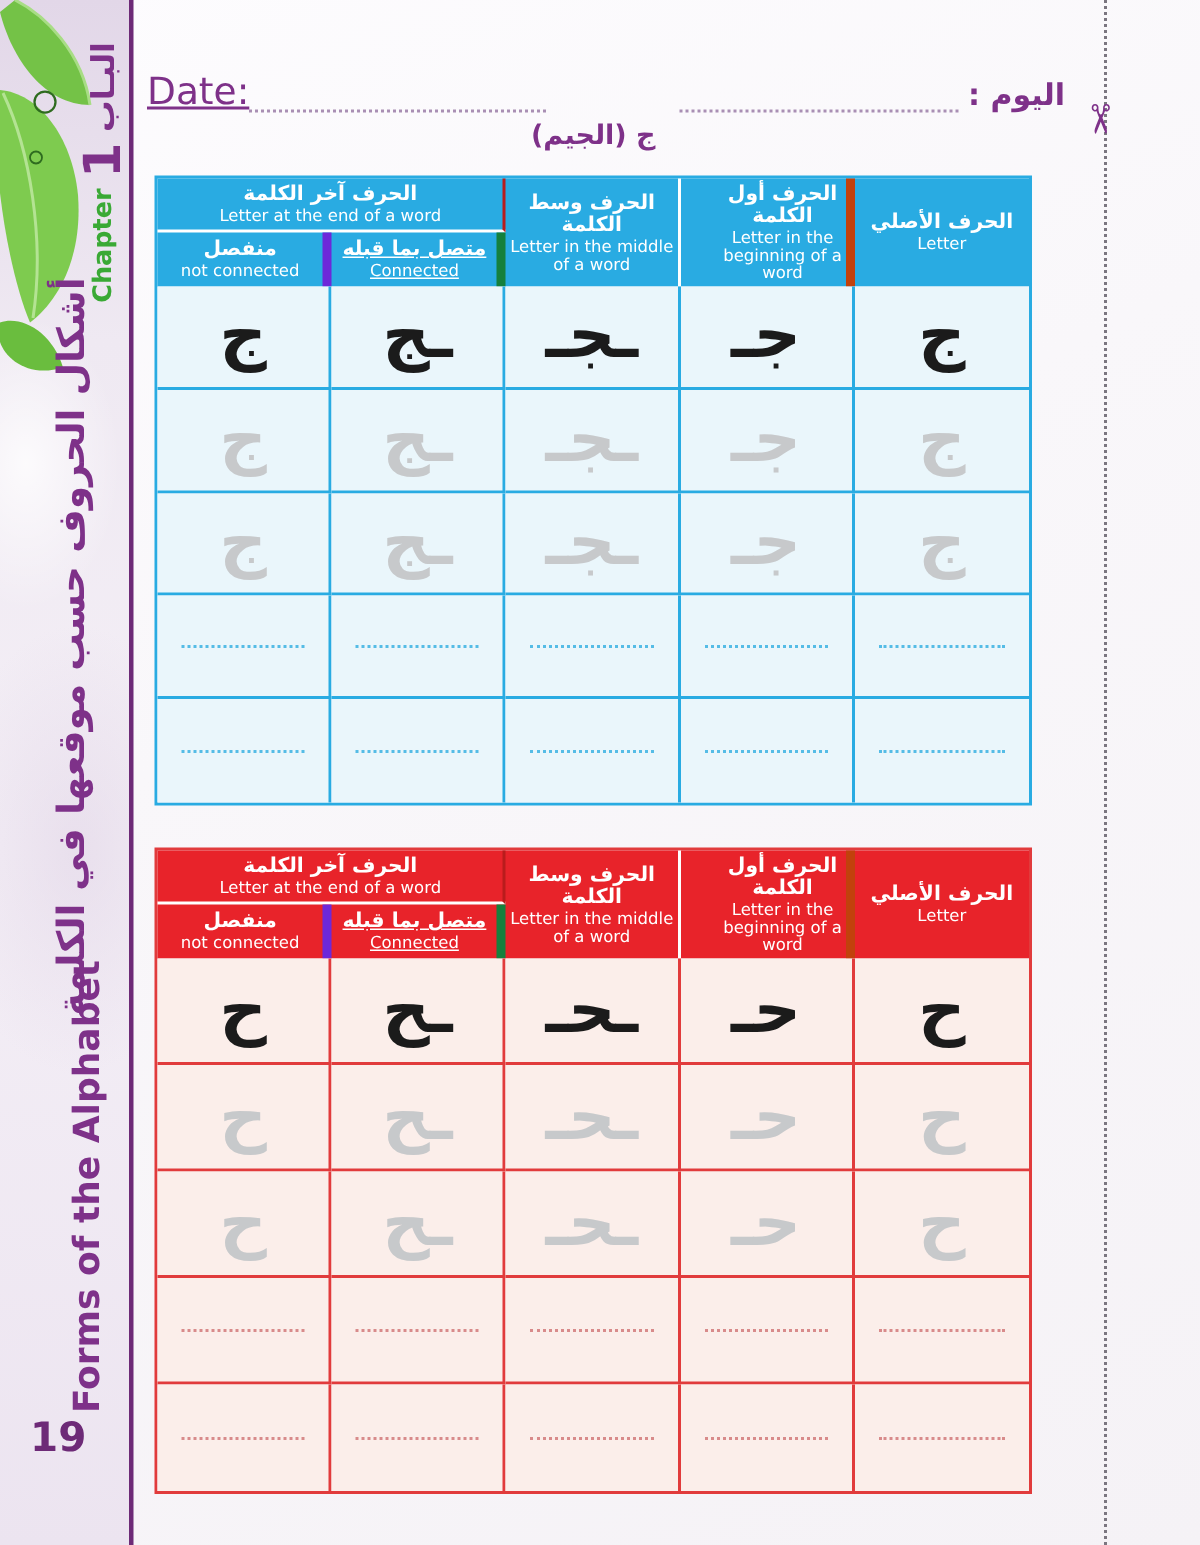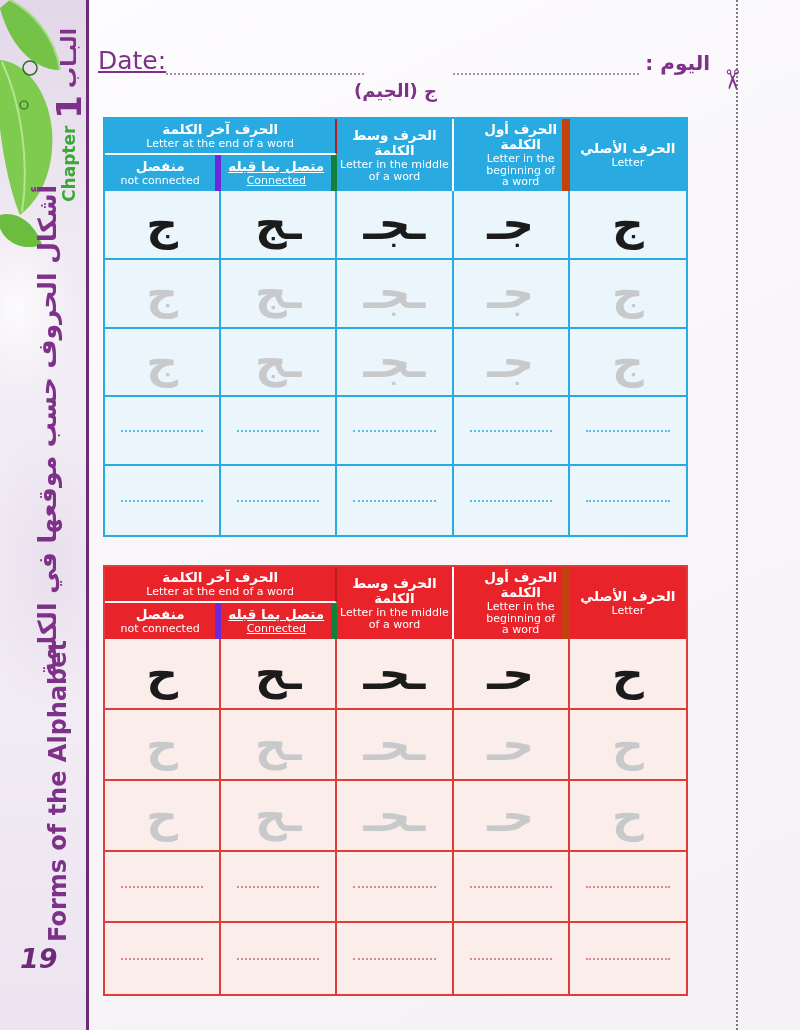--- a/index.html
+++ b/index.html
@@ -18,21 +18,21 @@
   }
   .side-divider{position:absolute;left:86px;top:0;width:3px;height:1030px;background:#6d2a77;}
   .leaves{position:absolute;left:0;top:0;}
   .rot{position:absolute;display:flex;align-items:center;justify-content:center;transform:rotate(-90deg);white-space:nowrap;}
   .chapter{left:-21px;top:96px;width:180px;height:38px;gap:7px;}
   .chapter .en{color:#3aa935;font-weight:bold;font-size:17px;}
   .chapter .num{color:#7e3189;font-weight:bold;font-size:34px;line-height:1;}
   .chapter .ar{color:#7e3189;font-weight:bold;font-size:21px;}
   .side-ar{left:-163px;top:413px;width:420px;height:36px;color:#7e3189;font-weight:bold;font-size:25px;}
   .side-en{left:-100px;top:775px;width:316px;height:32px;color:#7e3189;font-weight:bold;font-size:24px;}
-  .pagenum{position:absolute;left:20px;top:943px;color:#6d2a77;font-weight:bold;font-size:27px;font-style:italic;}
+  .pagenum{position:absolute;left:20px;top:943px;color:#6d2a77;font-weight:bold;font-size:27px;}
   
   .cutline{position:absolute;left:736px;top:0;height:1030px;width:0;border-left:2px dotted #7b7680;}
   .scissors{position:absolute;left:721px;top:64px;font-size:27px;color:#7e3189;transform:rotate(90deg);}
   
   .date-row{position:absolute;left:98px;top:46px;width:612px;display:flex;justify-content:space-between;align-items:flex-end;}
   .date-en{display:flex;align-items:flex-end;}
   .date-en .lbl{color:#7e3189;font-size:25px;text-decoration:underline;}
   .dotline{border-bottom:2px dotted #a98fb4;height:16px;}
   .date-en .dotline{width:198px;}
   .date-ar{display:flex;align-items:flex-end;}
@@ -47,21 +47,21 @@
   .t-blue{--bd:#29abe2;--hdr:#29abe2;--cell:#eaf6fb;--dots:#55bce6;top:117px;}
   .t-red {--bd:#e13b3c;--hdr:#e8232a;--cell:#fbeeea;--dots:#d88b8b;top:565px;}
   .thead{display:grid;grid-template-columns:repeat(5,1fr);grid-template-rows:36px 36px;background:var(--hdr);color:#fff;text-align:center;}
   .hc{display:flex;flex-direction:column;align-items:center;justify-content:center;box-sizing:border-box;padding:1px 2px;}
   .hc .ar{font-weight:bold;font-size:13.5px;line-height:1.15;}
   .hc .en{font-size:11px;line-height:1.08;}
   .h-end{grid-area:1/1/2/3;border-bottom:2px solid #fff;border-right:2px solid #b91c1c;}
   .h-sep{grid-area:2/1/3/2;border-right:6px solid #6d28d9;}
   .h-con{grid-area:2/2/3/3;border-right:6px solid #15803d;text-decoration:underline;}
   .h-mid{grid-area:1/3/3/4;border-right:2px solid #fff;}
-  .h-beg{grid-area:1/4/3/5;border-right:8px solid #c2410c;padding-left:28px;}
+  .h-beg{grid-area:1/4/3/5;border-right:6px solid #c2410c;padding-left:28px;}
   .h-org{grid-area:1/5/3/6;}
   .tbody{display:grid;grid-template-columns:repeat(5,1fr);}
   .t-blue .tbody{grid-template-rows:repeat(5,68.8px);}
   .t-red  .tbody{grid-template-rows:repeat(5,71px);}
   .cell{background:var(--cell);box-sizing:border-box;border-right:2px solid var(--bd);border-bottom:2px solid var(--bd);
         display:flex;align-items:center;justify-content:center;}
   .cell:nth-child(5n){border-right:none;}
   .cell:nth-child(n+21){border-bottom:none;}
   .glyph{font-size:44px;font-weight:bold;color:#1b1b1b;line-height:1;}
   .trace .glyph{color:#c7c9cb;}

